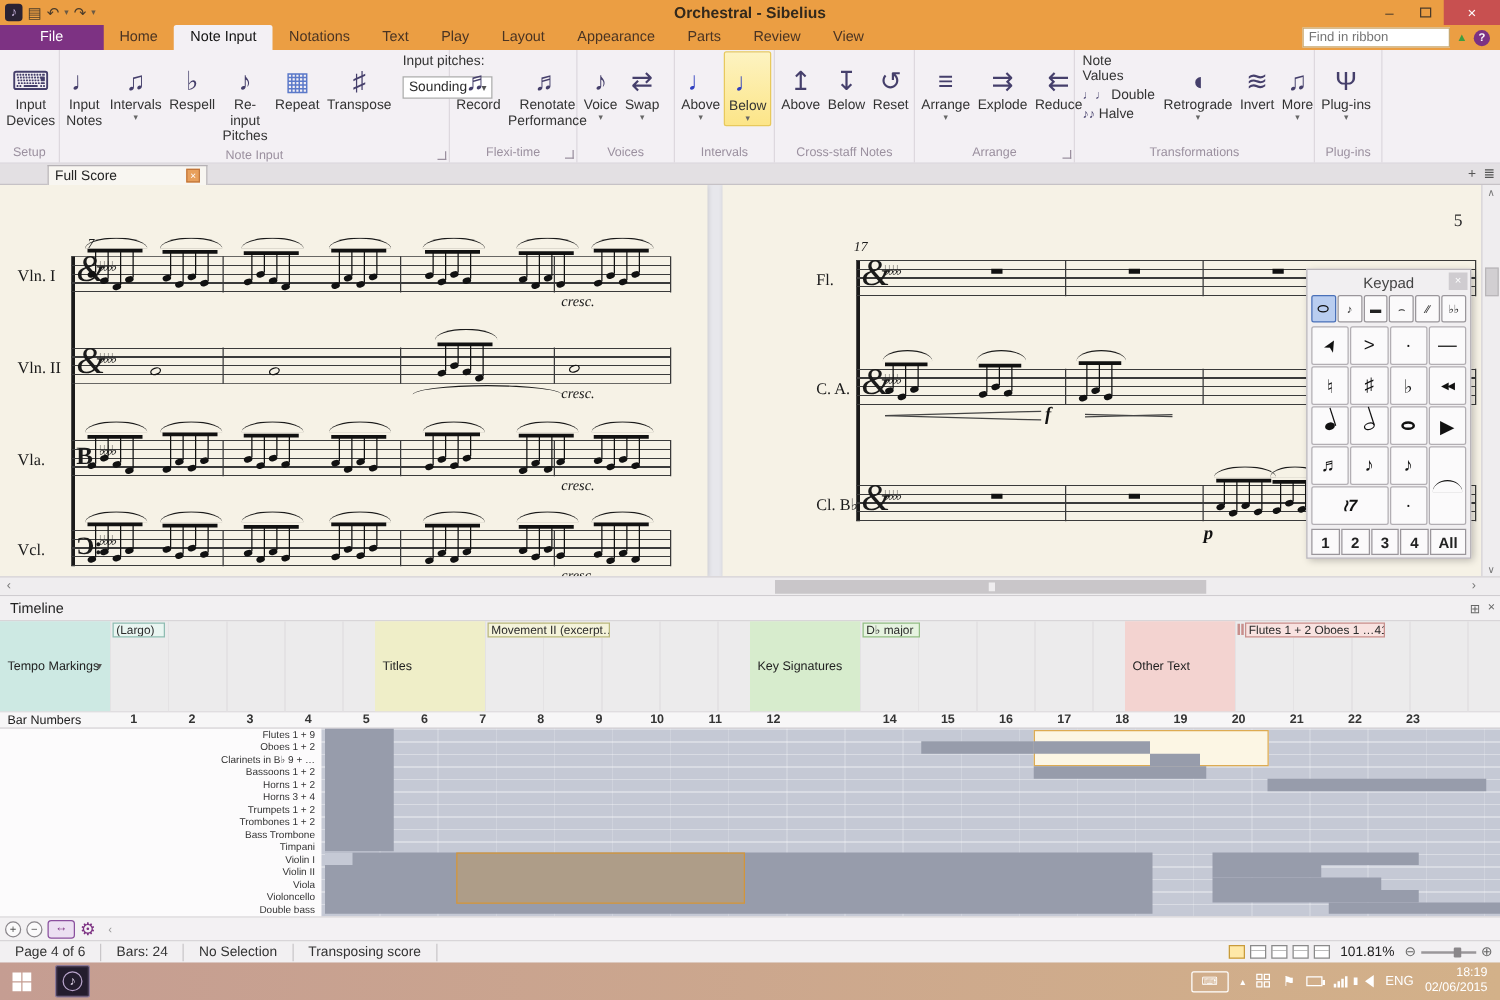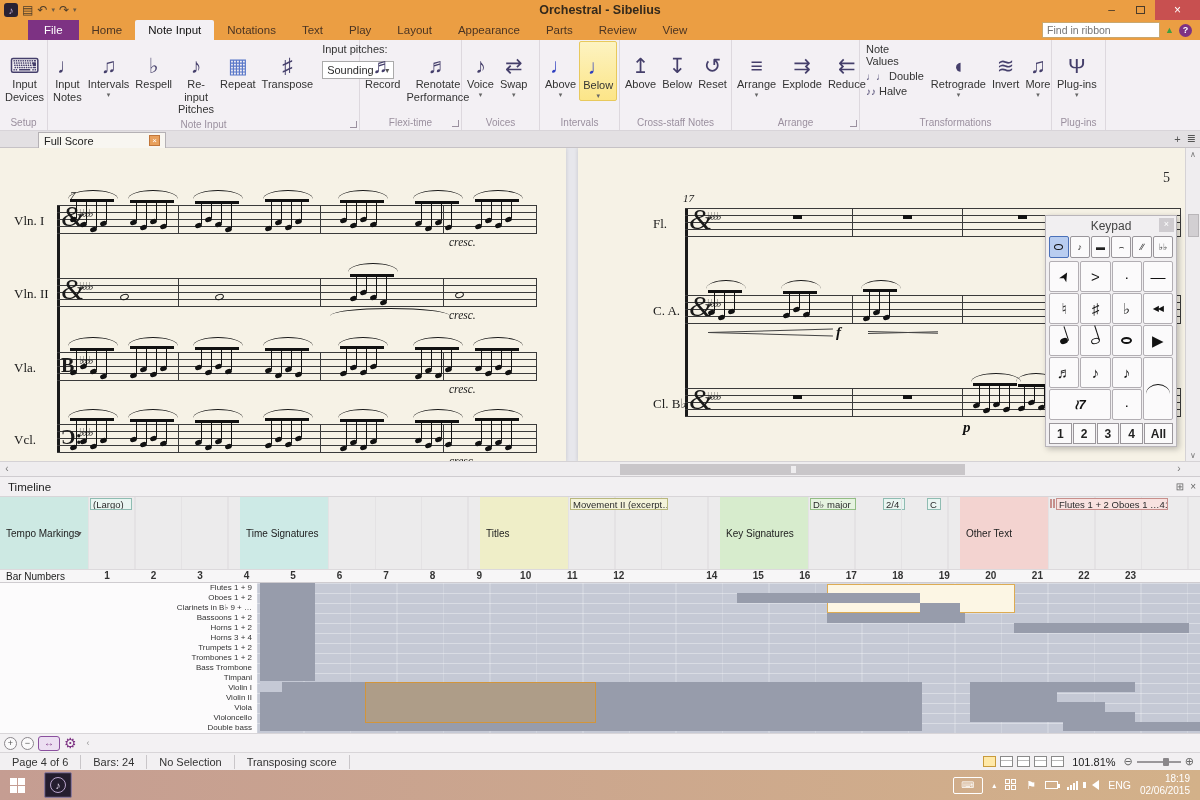--- a/index.html
+++ b/index.html
@@ -17,21 +17,21 @@
   .wbtn { width:29px; height:20px; display:flex; align-items:center; justify-content:center; color:#4a3b2a; font-size:12px; }
   .wbtn.close { width:45px; background:#c85050; color:#fff; }
   .restore-ico { width:9px; height:8px; border:1px solid #4a3b2a; position:relative; background:#eb9e43; }
   .restore-ico:before { content:""; position:absolute; left:2px; top:-3px; width:9px; height:8px; border:1px solid #4a3b2a; z-index:-1; }
 
   
   .tabrow { position:absolute; left:0; top:20px; width:1200px; height:20px; background:#eb9e43; display:flex; align-items:flex-end; }
   .rtab { padding:0 13px; line-height:20px; font-size:11.5px; color:#463category;#463category;}
   .rtab { color:#4a3423; }
   .rtab.active { background:#f3f0f4; color:#111; border-radius:2px 2px 0 0; }
-  .rtab.file { background:#7d3283; color:#fff; padding:0 16px;margin-left:28px; }
+  .rtab.file { background:#7d3283; color:#fff; padding:0 32px; }
   .findwrap { margin-left:auto; display:flex; align-items:center; gap:5px; padding-right:8px; padding-bottom:2px; }
   .findbox { width:118px; height:16px; border:1px solid #c9b globalization;}
   .findbox { border:1px solid #c9a86f; font-size:10.5px; padding:0 4px; color:#555; background:#fff; }
   .collapse-ico { color:#3f9e3f; font-size:9px; }
   .help-ico { width:13px; height:13px; border-radius:50%; background:#7d3283; color:#fff; font-size:9px; font-weight:bold; display:flex; align-items:center; justify-content:center; }
 
   
   .ribbon { position:absolute; left:0; top:40px; width:1200px; height:91px; background:#f3f0f4; border-bottom:1px solid #d8d4d9; display:flex; }
   .rgroup { position:relative; border-right:1px solid #ddd8de; display:flex; flex-direction:column; }
   .rbody { flex:1; display:flex; align-items:flex-start; padding:1px 2px; }
@@ -855,27 +855,20 @@
     </span>
   </div>
   <div class="tl-rows" id="tlRows">
       <div class="tl-row">
         <div class="tl-rowlabel" style="background: rgb(205, 233, 227);">Tempo Markings<span class="dd">▼</span></div>
         <div class="tl-rowcontent">
           <span class="tl-chip" style="left: 2px; width: 42px; background: rgb(233, 245, 241); border-color: rgb(143, 188, 178);">(Largo)</span>
         </div>
       </div>
       <div class="tl-row">
-        <div class="tl-rowlabel" style="background: rgb(205, 234, 230);">Time Signatures</div>
-        <div class="tl-rowcontent">
-          <span class="tl-chip" style="left: 555px; width: 22px; background: rgb(233, 245, 241); border-color: rgb(143, 188, 178);">2/4</span>
-          <span class="tl-chip" style="left: 599px; width: 14px; background: rgb(233, 245, 241); border-color: rgb(143, 188, 178);">C</span>
-        </div>
-      </div>
-      <div class="tl-row">
         <div class="tl-rowlabel" style="background: rgb(239, 238, 200);">Titles</div>
         <div class="tl-rowcontent">
           <span class="tl-chip" style="left: 2px; width: 98px; background: rgb(244, 243, 218); border-color: rgb(185, 184, 126);">Movement II  (excerpt…</span>
         </div>
       </div>
       <div class="tl-row">
         <div class="tl-rowlabel" style="background: rgb(215, 236, 205);">Key Signatures</div>
         <div class="tl-rowcontent">
           <span class="tl-chip" style="left: 2px; width: 46px; background: rgb(230, 243, 224); border-color: rgb(147, 189, 133);">D♭ major</span>
         </div>

